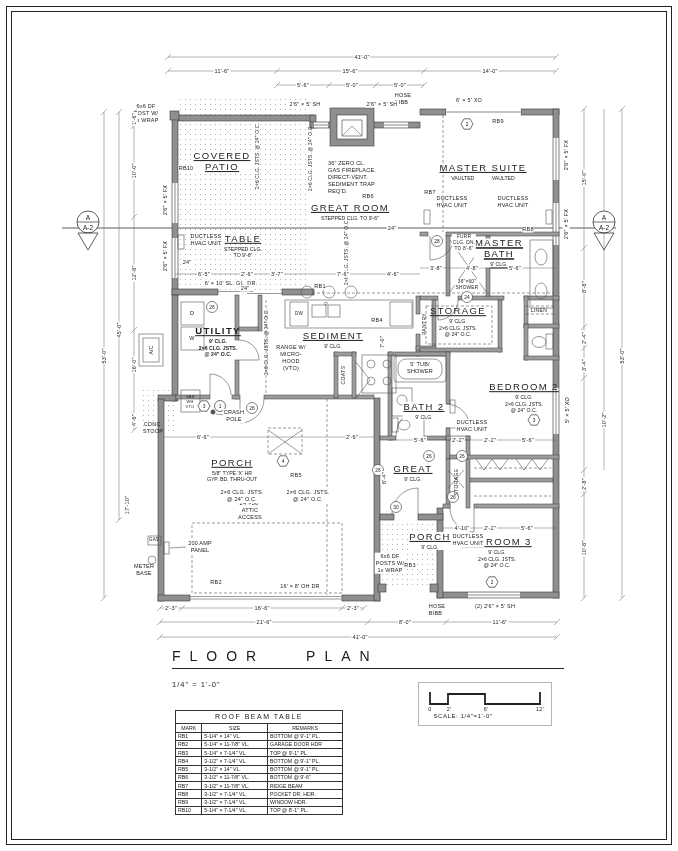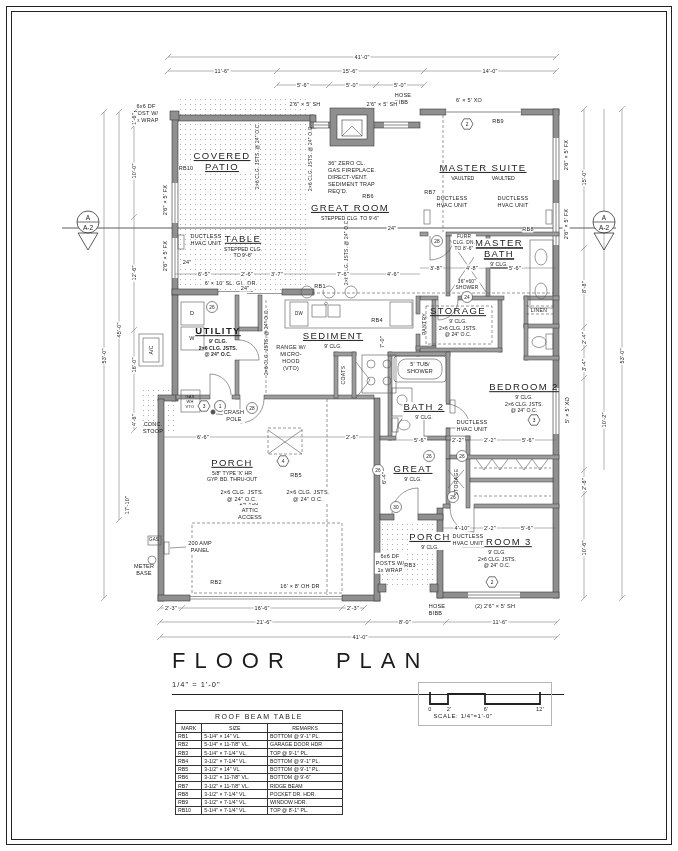--- a/index.html
+++ b/index.html
@@ -14,21 +14,21 @@
      transform:translate(-50%,-50%);letter-spacing:.2px;}
   .vt{transform:translate(-50%,-50%) rotate(-90deg);white-space:nowrap;}
   .bgw{background:#fff;padding:0 1px;}
   .rm{position:absolute;transform:translate(-50%,-50%);text-align:center;}
   .rm .nm{font-size:9.5px;letter-spacing:1.4px;text-decoration:underline;white-space:pre-line;line-height:1.15;}
   .rm .sb{font-size:5.2px;white-space:pre-line;line-height:1.2;margin-top:1px;}
   .rm.sm .nm{font-size:5px;letter-spacing:.4px;text-decoration:none;}
   .dim{font-size:5.5px;background:#fff;padding:0 1px;}
   .beam{font-size:5.5px;background:#fff;}
   .ttl{position:absolute;left:172px;top:648px;width:392px;border-bottom:1.2px solid #222;
-       font-size:22px;letter-spacing:9px;word-spacing:28px;padding-bottom:20px;}
+       font-size:14px;letter-spacing:9px;word-spacing:28px;padding-bottom:4px;}
   .scalenote{position:absolute;left:172px;top:680px;font-size:7.5px;letter-spacing:1px;}
   table.beamtbl{position:absolute;left:175px;top:710px;width:168px;border-collapse:collapse;
        border:1.2px solid #222;background:#fff;font-size:5.2px;line-height:1.2;}
   table.beamtbl th,table.beamtbl td{border:.6px solid #333;padding:.5px 2px;text-align:left;font-weight:normal;}
   table.beamtbl th.tt{font-size:7px;letter-spacing:1.5px;text-align:center;padding:2px;}
   table.beamtbl th.hd{text-align:center;font-size:5.2px;}
   .sbarbox{position:absolute;left:418px;top:682px;width:132px;height:42px;border:.7px solid #b5b5b5;}
 </style>
 </head>
 <body>

